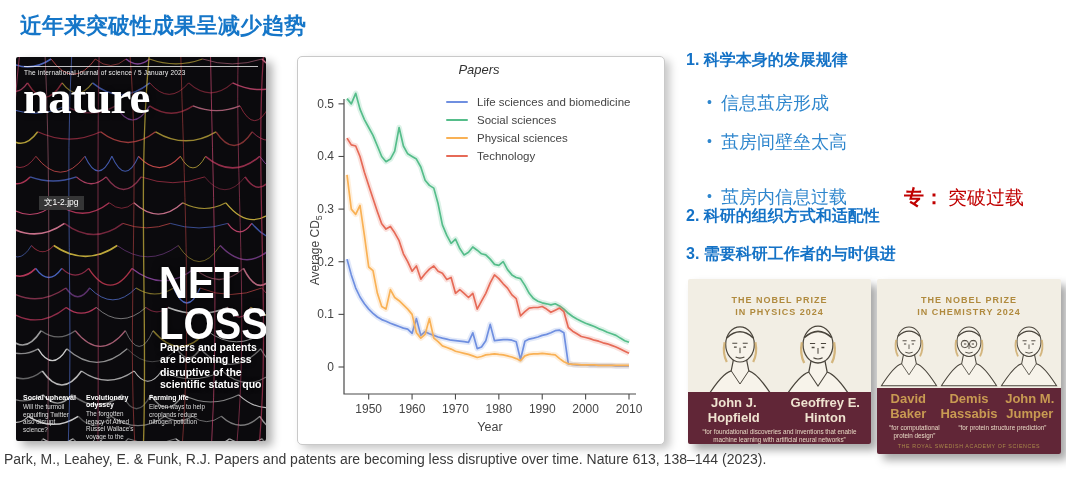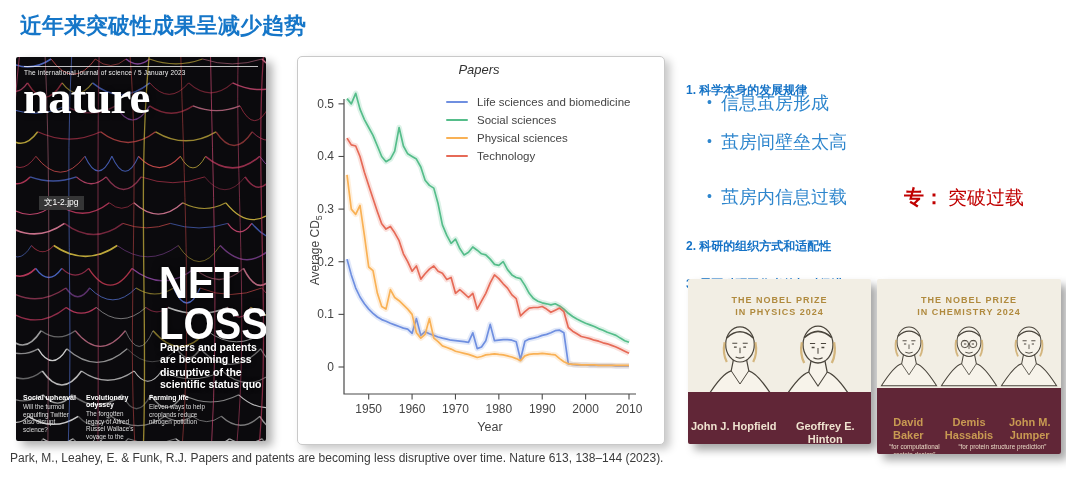--- a/index.html
+++ b/index.html
@@ -31,48 +31,48 @@
                border:1px solid #c9c9c9;border-radius:5px;box-shadow:5px 4px 9px rgba(0,0,0,.22);}
   .chart-title{position:absolute;top:5px;left:0;right:4px;text-align:center;font-size:13px;color:#333;font-style:italic;}
   .legend{position:absolute;left:148px;top:36px;}
   .legend-row{display:flex;align-items:center;height:18px;}
   .legend-swatch{width:22px;height:2.4px;border-radius:1px;margin-right:9px;}
   .legend-label{font-size:11.5px;color:#444;}
   .ylabel{position:absolute;left:-32px;top:185px;width:100px;text-align:center;
           transform:rotate(-90deg);font-size:12px;color:#444;}
   .ylabel sub{font-size:9px;}
   
-  .num-item{position:absolute;left:686px;font-size:12px;font-weight:700;color:#1472c6;white-space:nowrap;margin-top:32px;}
+  .num-item{position:absolute;left:686px;font-size:16px;font-weight:700;color:#1472c6;white-space:nowrap;}
   .bullet-row{position:absolute;left:707px;width:356px;font-size:18px;color:#2e86cd;white-space:nowrap;}
   .bullet-dot{display:inline-block;font-size:14px;margin-right:9px;vertical-align:2px;}
   .bullet-note{position:absolute;left:197px;top:-1px;color:#c00000;font-size:19px;}
   .bullet-note .nk{font-weight:700;font-size:20px;margin-right:4px;}
   
   .nobel-card{position:absolute;top:279px;background:#f2eee4;border-radius:2px;overflow:hidden;
               box-shadow:6px 6px 9px rgba(0,0,0,.35);}
   .card-physics{left:688px;width:183px;height:165px;}
   .card-chemistry{left:877px;width:184px;height:175px;}
   .card-header{text-align:center;padding-top:15px;font-size:9px;font-weight:700;color:#b08a3e;
                letter-spacing:1px;line-height:1.35;}
   .busts{display:block;margin:0 auto;}
   .card-band{position:absolute;left:0;right:0;bottom:0;background:#612637;text-align:center;}
   .card-physics .card-band{height:52px;}
   .card-chemistry .card-band{height:66px;}
   .names-row{display:flex;justify-content:center;padding-top:4px;}
-  .name{font-weight:700;font-size:11px;line-height:1.15;margin-top:24px;}
+  .name{font-weight:700;font-size:13px;line-height:1.15;}
   .card-physics .name{color:#efe3d0;width:50%;}
   .card-chemistry .name{color:#c89a52;width:33%;}
   .quote{color:#e7d8c4;font-size:6.3px;line-height:1.3;margin:2px auto 0 auto;width:160px;}
   .quotes-row{display:flex;margin-top:2px;padding:0 4px;}
   .quotes-row .quote{margin:0;width:auto;}
   .quote-left{flex:0 0 38%;}
   .quote-right{flex:1;}
   .academy{margin-top:3px;font-size:5.3px;letter-spacing:.6px;color:#a98a4a;}
   
-  .citation{position:absolute;left:10px;top:451px;font-size:12px;color:#3a3a3a;}
+  .citation{position:absolute;left:4px;top:451px;font-size:14px;color:#3a3a3a;}
 </style>
 </head>
 <body>
 
 <div class="slide-title">近年来突破性成果呈减少趋势</div>
 
 <div class="cover">
   <svg class="net" id="cover-net" width="250" height="384" viewBox="0 0 250 384">
       <path d="M-12.0,2.0 q23.5,15.8 47.1,0" fill="none" stroke="#5a79e0" stroke-width="1.59" opacity="0.82"></path>
       <path d="M35.1,2.0 q22.1,30.6 44.2,0" fill="none" stroke="#c84a4a" stroke-width="0.86" opacity="0.95"></path>

